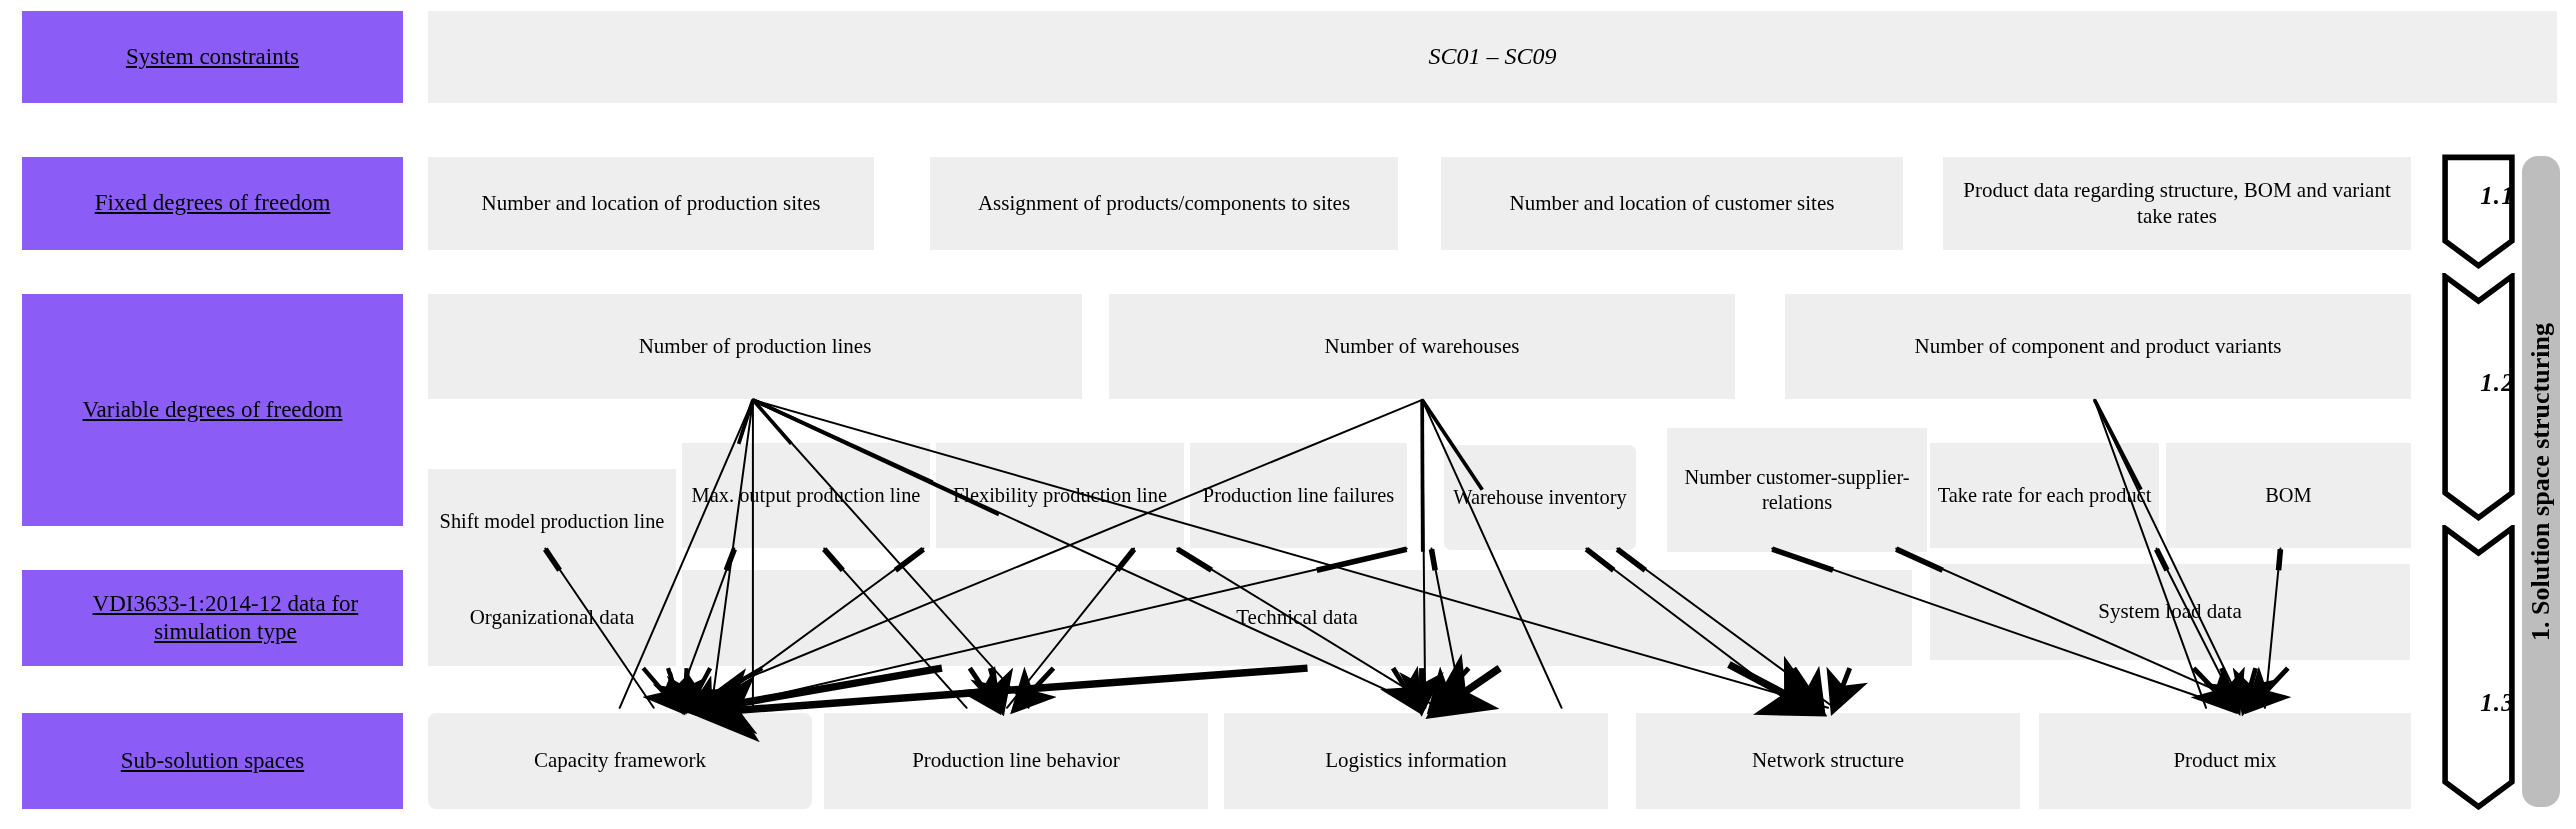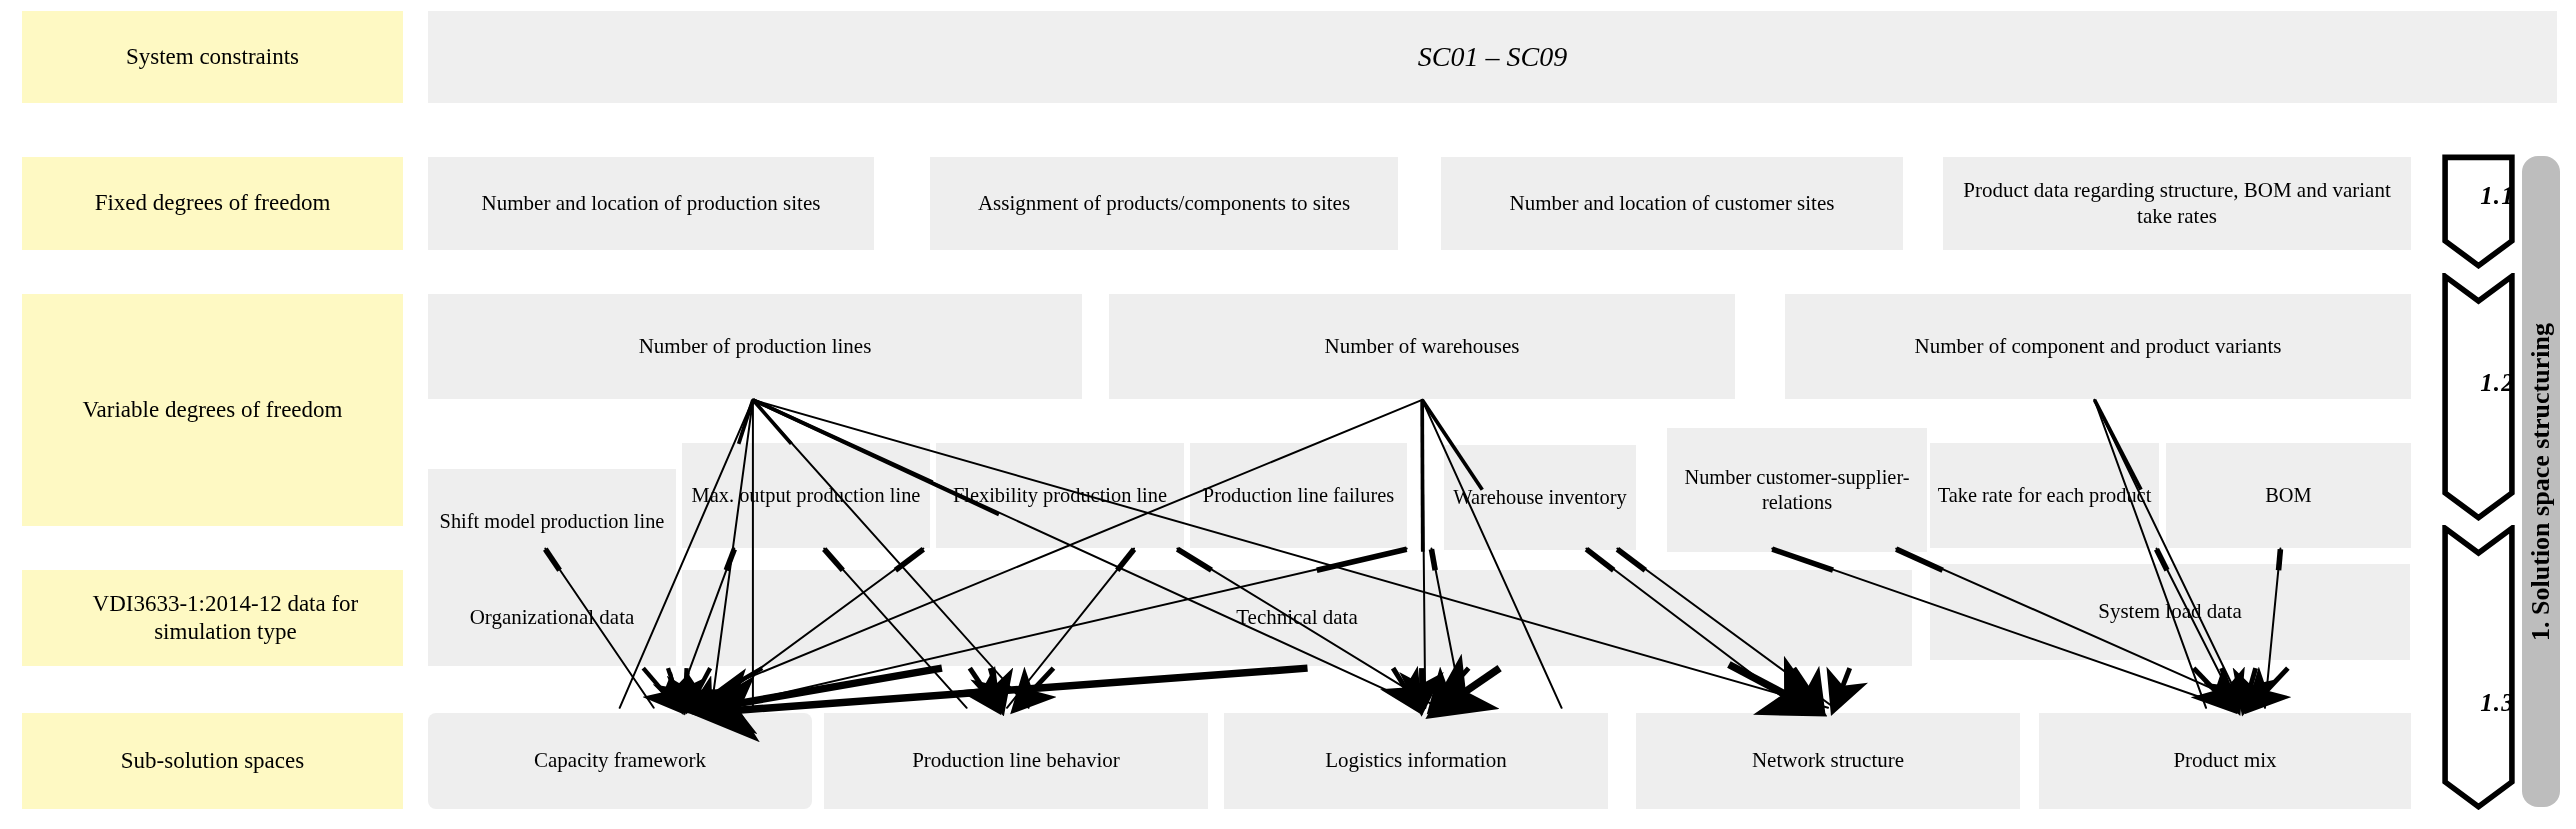--- a/index.html
+++ b/index.html
@@ -1,24 +1,24 @@
 <!DOCTYPE html>
 <html style="font-size:10px"><head>
 <meta charset="utf-8">
 <style>
   html,body{margin:0;padding:0;background:#ffffff;}
   body{width:2576px;height:830px;font-family:"Liberation Serif","DejaVu Serif",serif;color:#000;}
   #stage{position:relative;width:2576px;height:830px;overflow:hidden;}
 
   .box{position:absolute;box-sizing:border-box;display:flex;align-items:center;justify-content:center;text-align:center;line-height:1.22;}
-  .rowlabel{background:#fef9c3;font-size:23px;padding:2.5px 6.2px;}
+  .rowlabel{background:#8b5cf6;font-size:23px;padding:2.5px 6.2px;text-decoration:underline;}
   .cell{background:#eeeeee;font-size:21px;padding:2.5px 7.4px;}
   .cell.small{font-size:20.4px;}
   .sc-band{background:#efefef;}
-  .sc-text{font-style:italic;font-size:28px;}
+  .sc-text{font-style:italic;font-size:24px;}
 
   svg.wires{position:absolute;left:0;top:0;width:2576px;height:830px;pointer-events:none;}
   .lyr-behind{z-index:1;}
   .lyr-front{z-index:3;}
   .boxlayer{z-index:2;}
   .chevlayer{z-index:4;}
 
   .chev{position:absolute;}
   .chev svg{display:block;}
   .chevnum{position:absolute;width:100%;text-align:right;font-style:italic;font-weight:bold;font-size:25px;letter-spacing:1.2px;}
@@ -111,21 +111,21 @@
     </div>
     <div class="box cell small" style="left:682px;top:443px;width:248px;height:105px;">
       <span>Max. output production line</span>
     </div>
     <div class="box cell small" style="left:936px;top:443px;width:248px;height:105px;">
       <span>Flexibility production line</span>
     </div>
     <div class="box cell small" style="left:1190px;top:443px;width:217px;height:105px;">
       <span>Production line failures</span>
     </div>
-    <div class="box cell small" style="left:1444px;top:445px;width:192px;height:105px;">
+    <div class="box cell small" style="left:1444px;top:445px;width:192px;height:105px;border-radius:7px;">
       <span>Warehouse inventory</span>
     </div>
     <div class="box cell small" style="left:1667px;top:428px;width:260px;height:124px;">
       <span>Number customer-supplier-relations</span>
     </div>
     <div class="box cell small" style="left:1930px;top:443px;width:229px;height:105px;">
       <span>Take rate for each product</span>
     </div>
     <div class="box cell small" style="left:2166px;top:443px;width:245px;height:105px;">
       <span>BOM</span>

